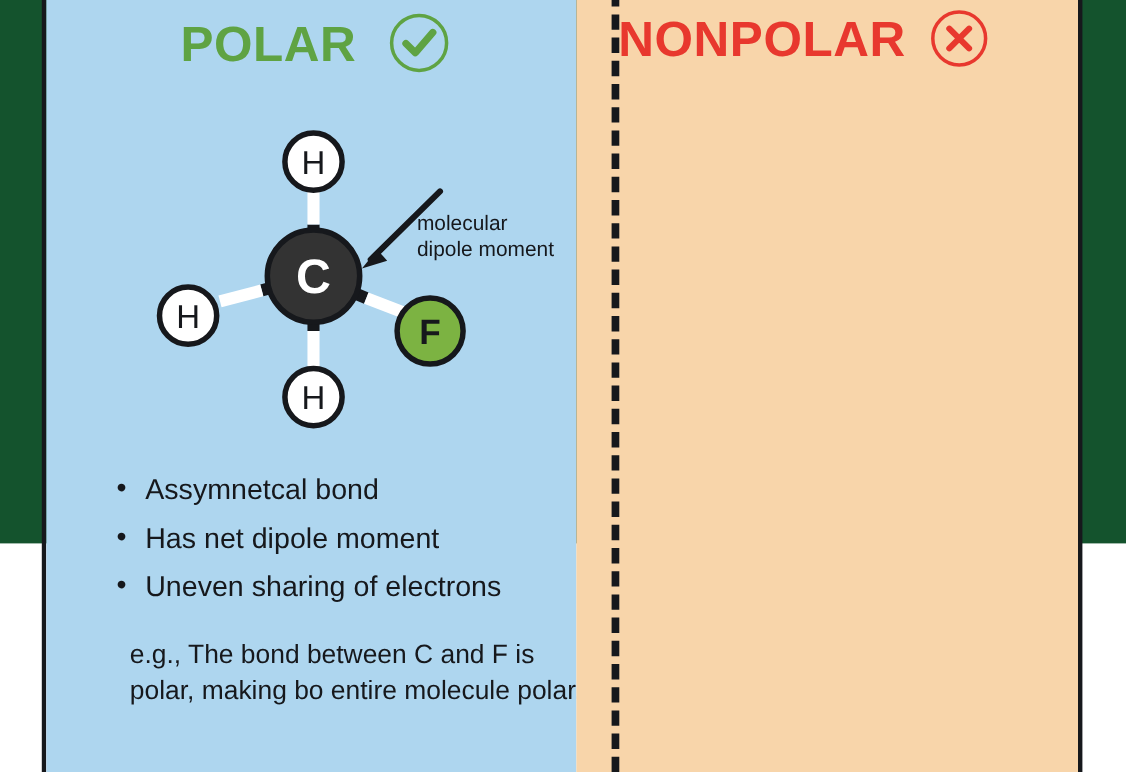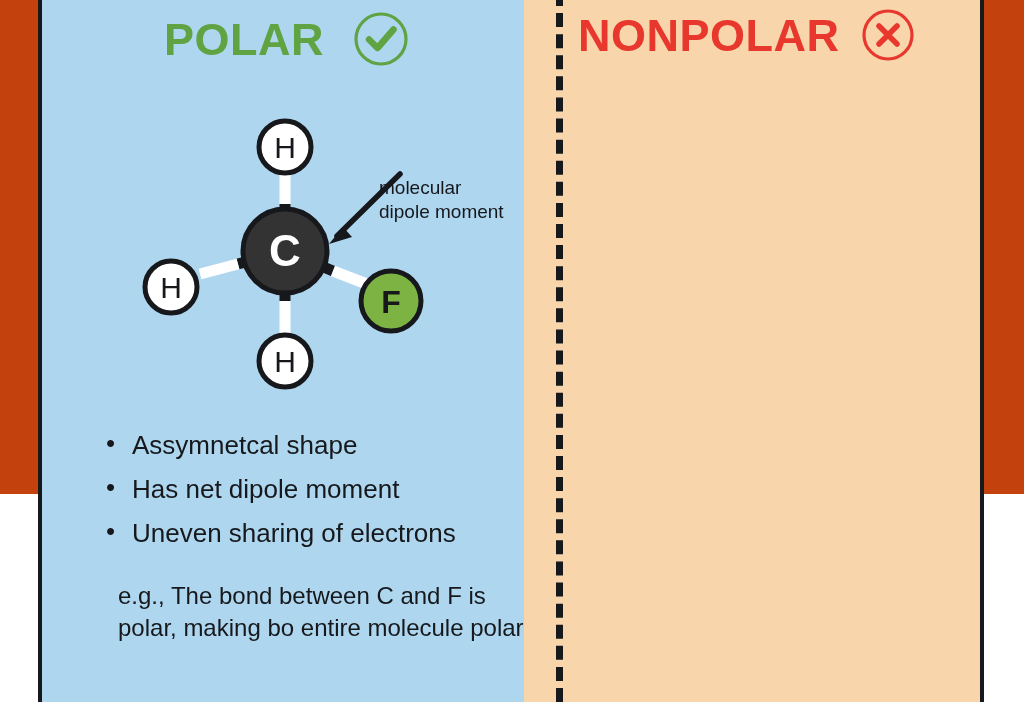--- a/index.html
+++ b/index.html
@@ -11,21 +11,21 @@
     width: 1024px;
     height: 702px;
     overflow: hidden;
     font-family: "Liberation Sans", sans-serif;
   }
 
   #page {
     position: relative;
     width: 1024px;
     height: 494px;
-    background: #c2410c;
+    background: #14532d;
   }
 
   
   .card {
     position: absolute;
     left: 38px;
     top: -4px;
     width: 946px;
     height: 710px;
     border-left: 4px solid #16181c;
@@ -68,21 +68,20 @@
     align-items: center;
     white-space: nowrap;
   }
   .header-polar {
     left: 122px;
     top: 14px;
   }
   .header-nonpolar {
     left: 38px;
     top: 11px;
-    margin-left: 16px;
   }
   .header-title {
     font-size: 45px;
     font-weight: bold;
     letter-spacing: 0.5px;
     line-height: 1;
   }
   .title-green { color: #5fa343; }
   .title-red   { color: #e8382e; }
 
@@ -188,28 +187,28 @@
           <circle cx="185" cy="155" r="42" fill="#333333" stroke="#16181c" stroke-width="5"></circle>
           <text x="185" y="170" text-anchor="middle" font-family="Liberation Sans, sans-serif" font-size="44" font-weight="bold" fill="#ffffff">C</text>
         </g>
 
         <g>
           <line x1="300" y1="78" x2="237" y2="140" stroke="#16181c" stroke-width="5.5" stroke-linecap="round"></line>
           <path d="M229 148 L252 141 L243 131 Z" fill="#16181c"></path>
         </g>
       </svg>
 
-      <div style="position:absolute; left:337px; top:180px; width:170px; font-size:19px;
+      <div style="position:absolute; left:337px; top:196px; width:170px; font-size:19px;
                   color:#16181c; line-height:1.25;">
         <div>molecular</div>
         <div>dipole moment</div>
       </div>
 
       <ul class="bullets bullets-polar">
-        <li>Assymnetcal shape</li>
+        <li>Assymnetcal bond</li>
         <li>Has net dipole moment</li>
         <li>Uneven sharing of electrons</li>
       </ul>
 
       <div class="example example-polar">e.g., The bond between C and F is polar, making bo entire molecule polar.</div>
     </div>
 
     <div class="panel panel-nonpolar">
 
       <div class="panel-header header-nonpolar">

